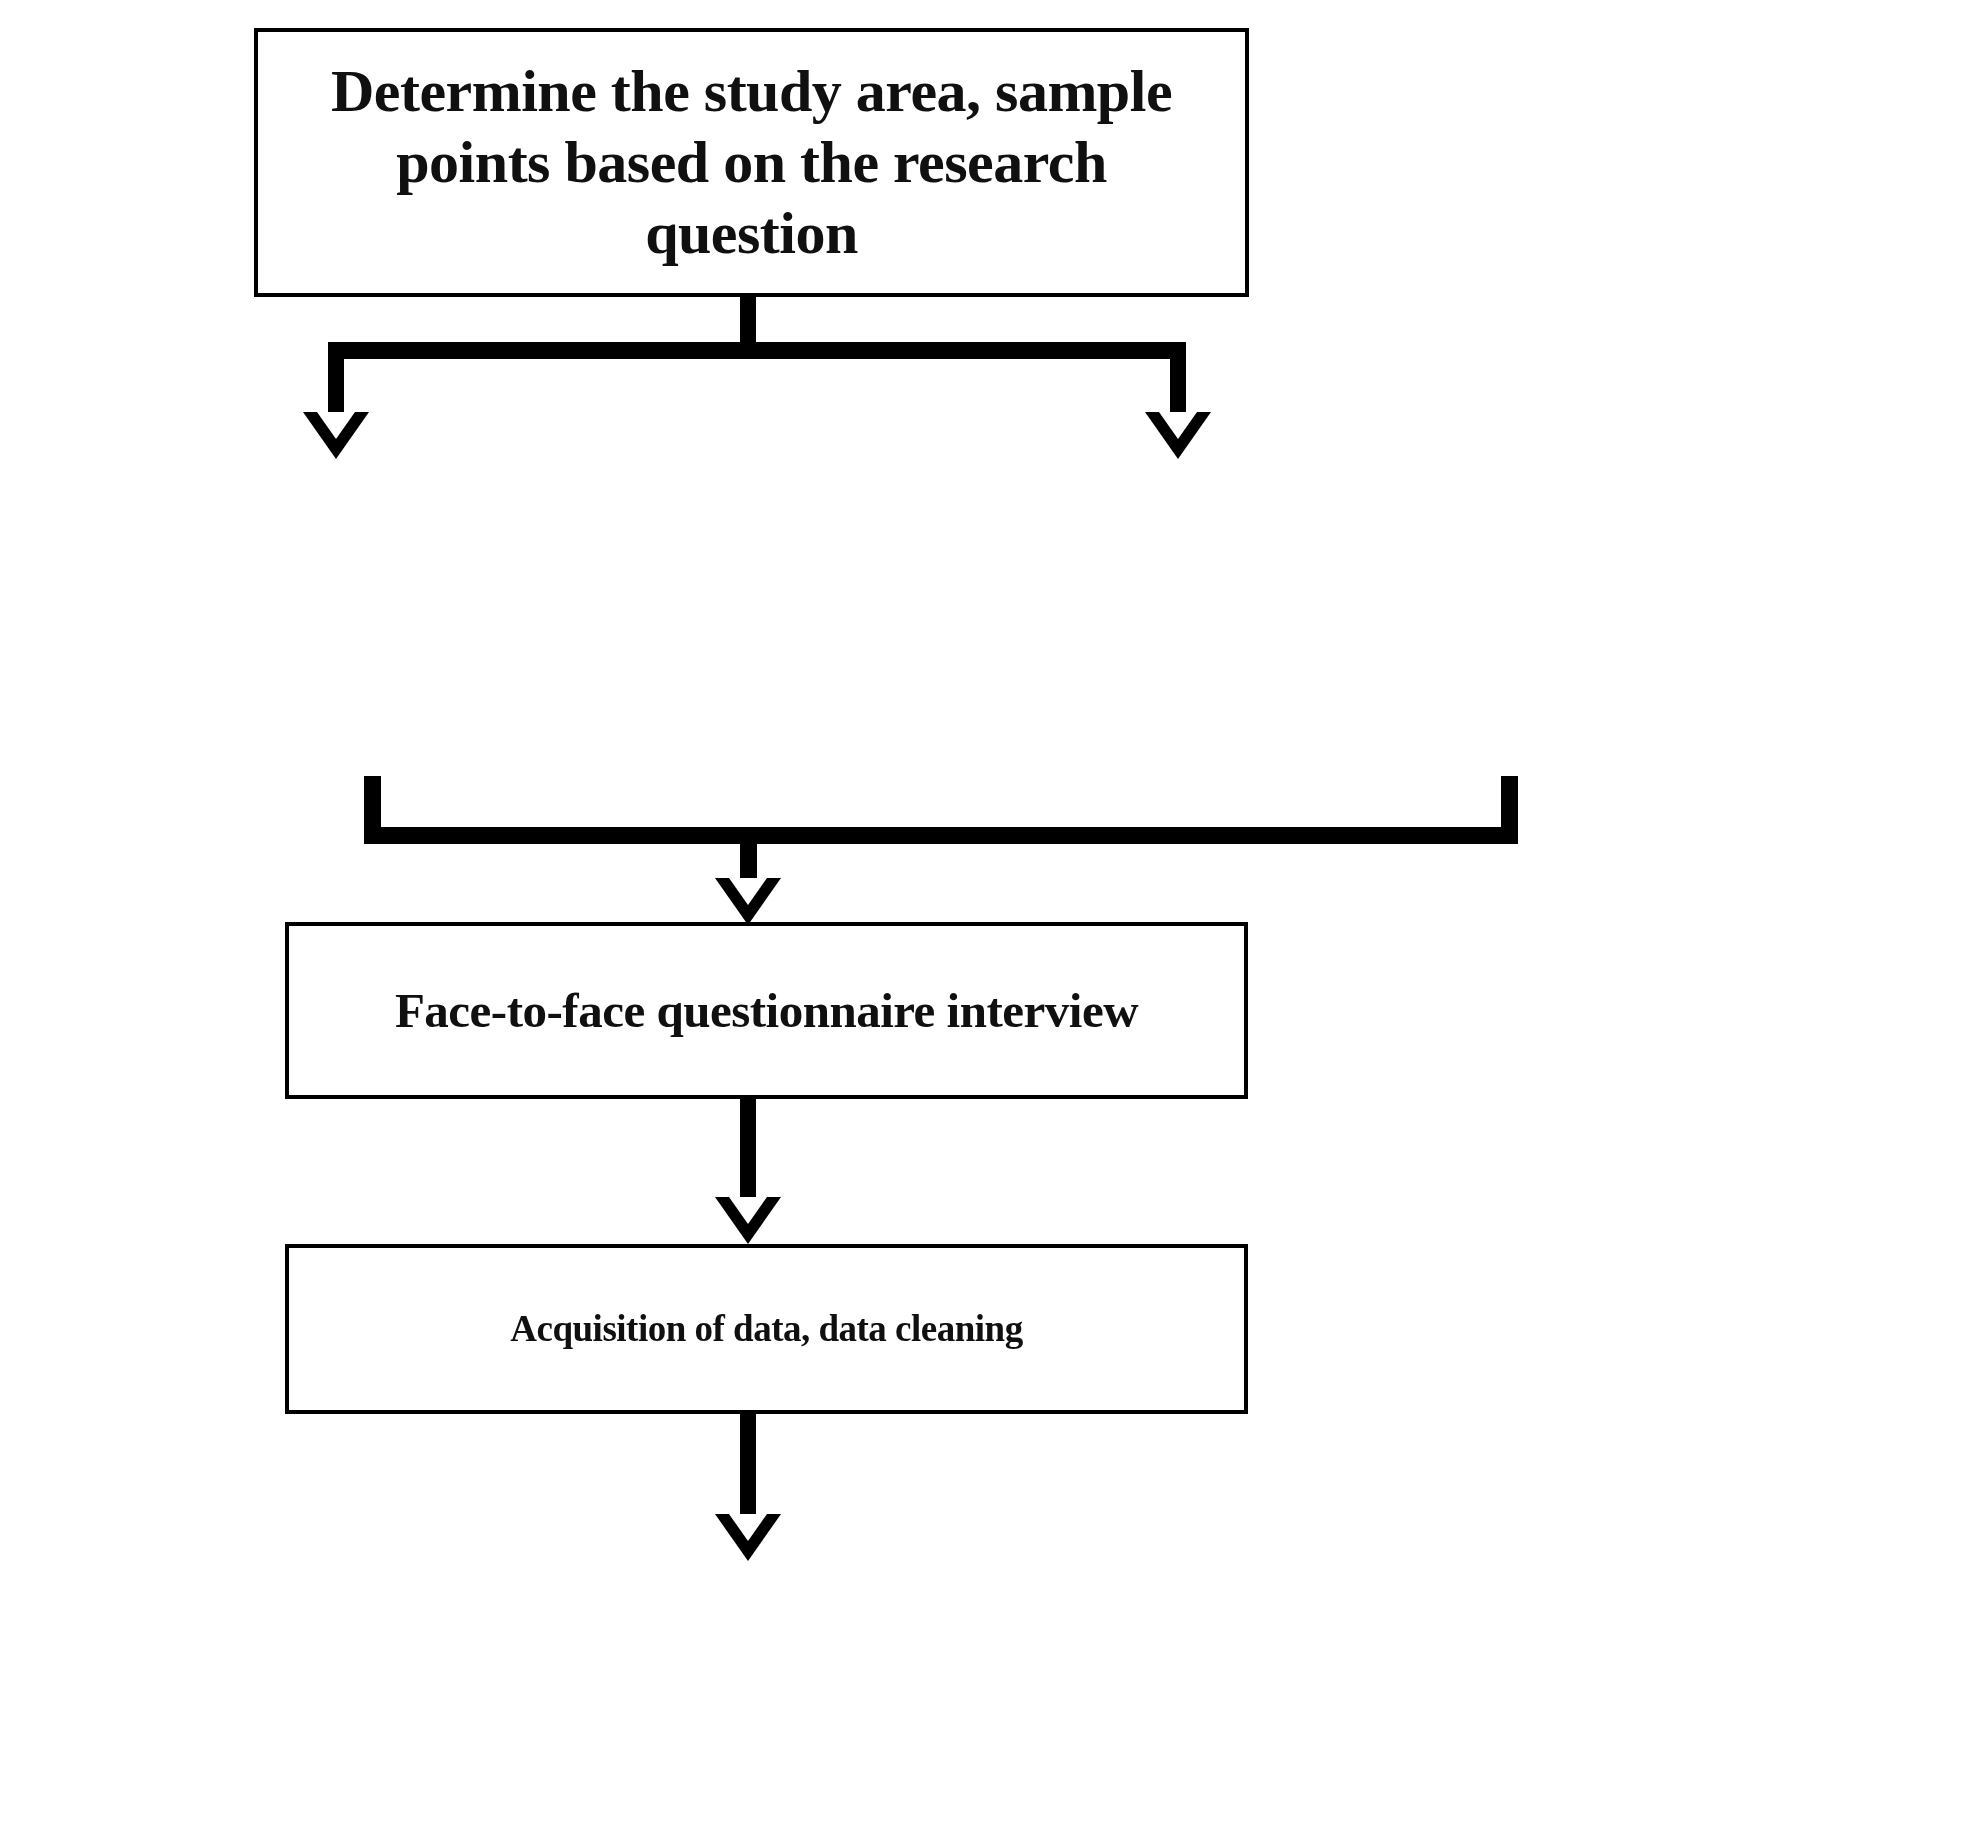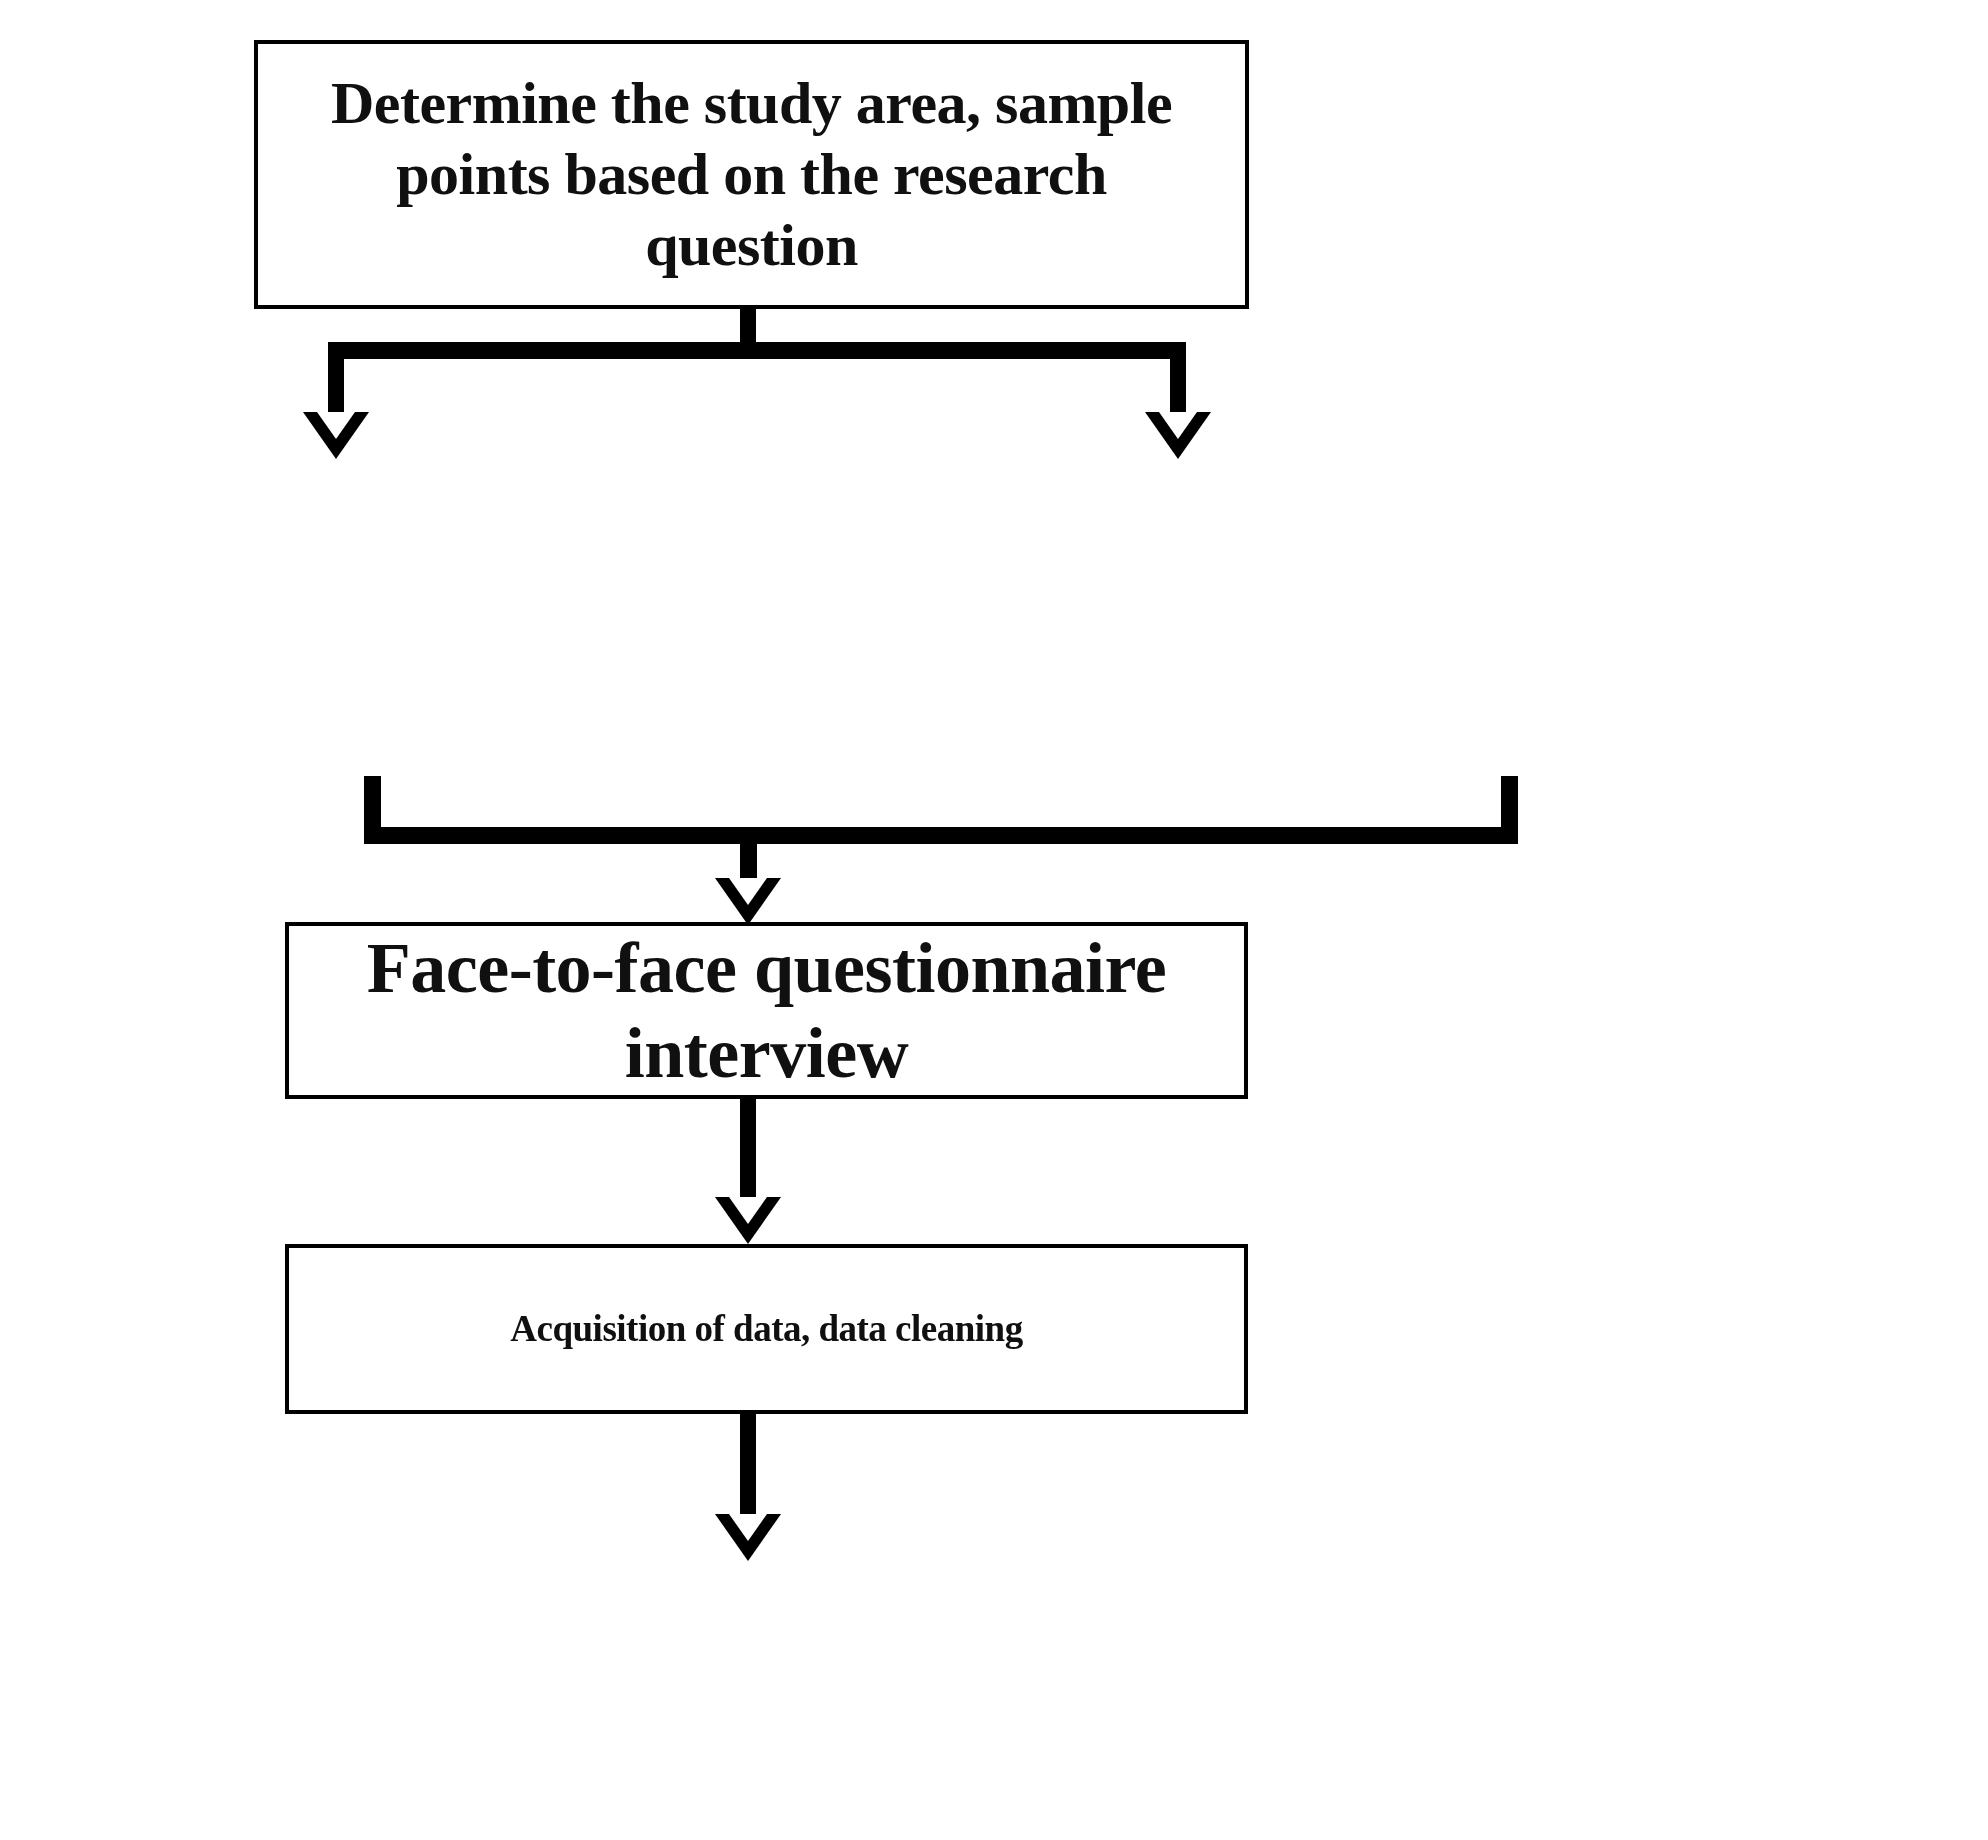--- a/index.html
+++ b/index.html
@@ -32,31 +32,31 @@
     width: 100%;
     font-weight: bold;
     color: #101010;
     line-height: 1.18;
     letter-spacing: -0.5px;
     white-space: pre-line;
   }
   .center  .node-text { text-align: center; }
   .leftish .node-text { text-align: left; padding-left: 56px; }
 
-  #node-1 { left: 254px;  top: 40px;   width: 995px; height: 269px; }
+  #node-1 { left: 254px;  top: 28px;   width: 995px; height: 269px; }
   #node-1 .node-text { font-size: 60px; padding: 0 29px; }
 
   #node-2 { left: 24px;   top: 529px;  width: 823px;  height: 250px; }
   #node-2 .node-text { font-size: 60px; }
 
   #node-3 { left: 1048px; top: 529px;  width: 468px;  height: 250px; }
   #node-3 .node-text { font-size: 60px; padding: 0 13.6px; }
 
   #node-4 { left: 285px;  top: 922px;  width: 963px;  height: 177px; }
-  #node-4 .node-text { font-size: 72px; }
+  #node-4 .node-text { font-size: 49px; }
 
   #node-5 { left: 285px;  top: 1244px; width: 963px;  height: 170px; }
   #node-5 .node-text { font-size: 37px; }
 
   #node-6 { left: 285px;  top: 1560px; width: 963px;  height: 258px; }
   #node-6 .node-text { font-size: 58px; }
 
   
   .seg {
     position: absolute;

